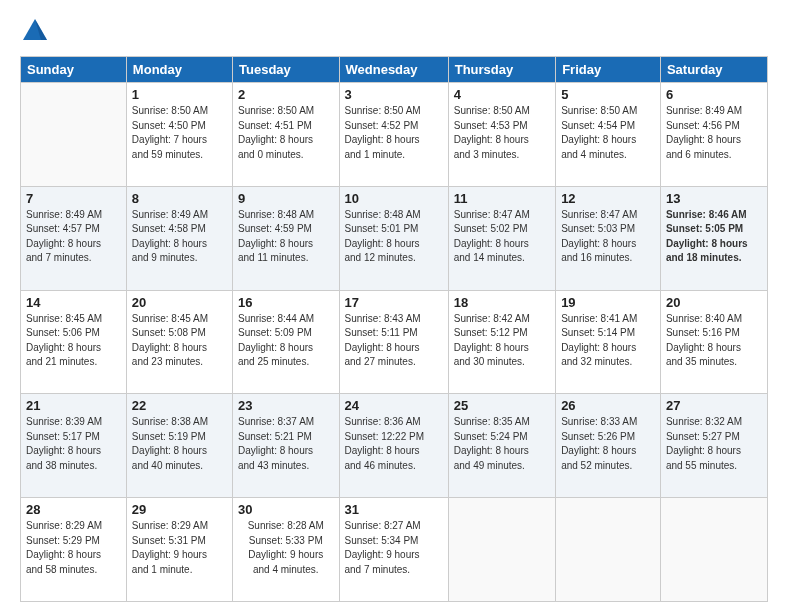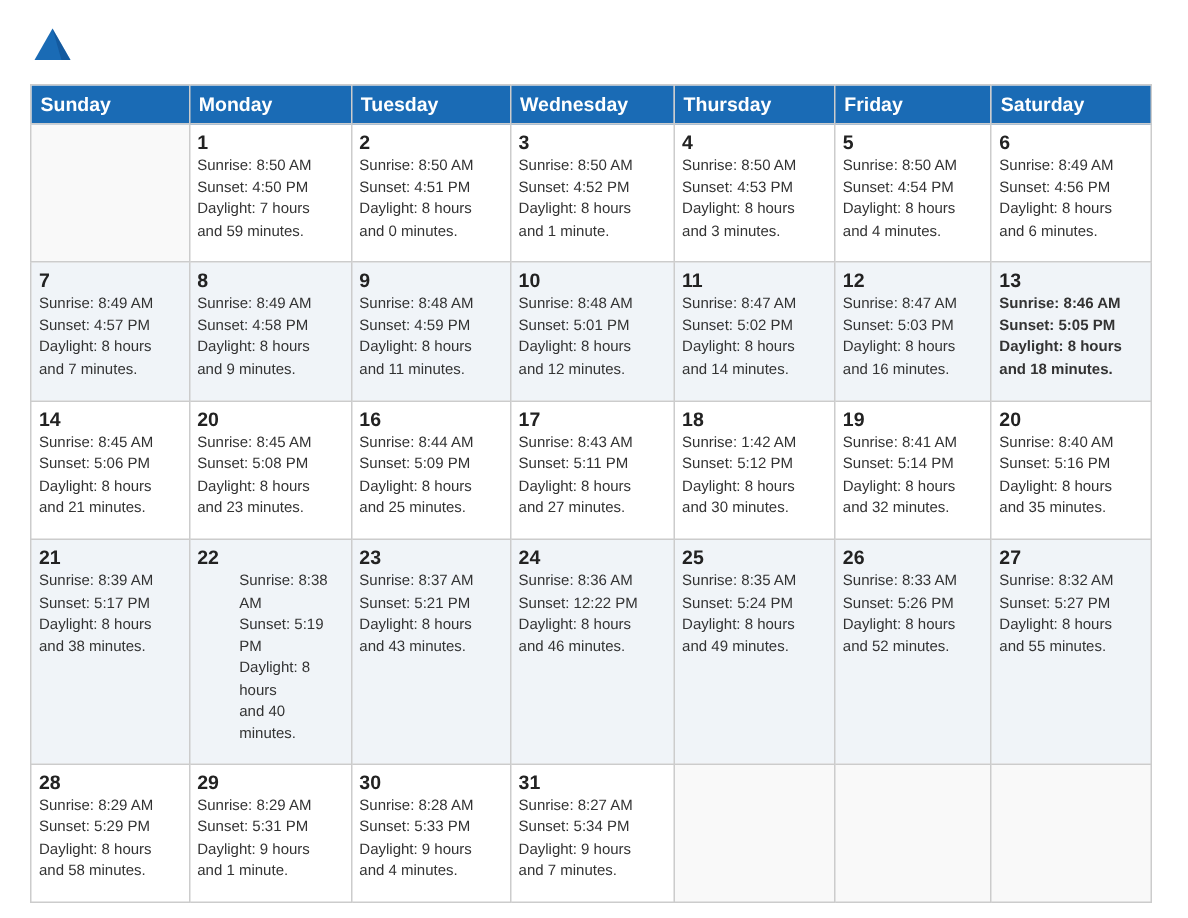--- a/index.html
+++ b/index.html
@@ -248,21 +248,21 @@
           </td>
           <td>
             <div class="day-number">17</div>
             <div class="day-info" style="white-space: pre-line;">Sunrise: 8:43 AM
 Sunset: 5:11 PM
 Daylight: 8 hours
 and 27 minutes.</div>
           </td>
           <td>
             <div class="day-number">18</div>
-            <div class="day-info" style="white-space: pre-line;">Sunrise: 1:42 AM
+            <div class="day-info" style="white-space: pre-line;">Sunrise: 8:42 AM
 Sunset: 5:12 PM
 Daylight: 8 hours
 and 30 minutes.</div>
           </td>
           <td>
             <div class="day-number">19</div>
             <div class="day-info" style="white-space: pre-line;">Sunrise: 8:41 AM
 Sunset: 5:14 PM
 Daylight: 8 hours
 and 32 minutes.</div>
@@ -278,21 +278,21 @@
         <tr class="alt-row">
           <td>
             <div class="day-number">21</div>
             <div class="day-info" style="white-space: pre-line;">Sunrise: 8:39 AM
 Sunset: 5:17 PM
 Daylight: 8 hours
 and 38 minutes.</div>
           </td>
           <td>
             <div class="day-number">22</div>
-            <div class="day-info" style="white-space: pre-line; margin-left: 28px;">Sunrise: 8:38 AM
+            <div class="day-info" style="white-space: pre-line;">Sunrise: 8:38 AM
 Sunset: 5:19 PM
 Daylight: 8 hours
 and 40 minutes.</div>
           </td>
           <td>
             <div class="day-number">23</div>
             <div class="day-info" style="white-space: pre-line;">Sunrise: 8:37 AM
 Sunset: 5:21 PM
 Daylight: 8 hours
 and 43 minutes.</div>
@@ -336,21 +336,21 @@
           </td>
           <td>
             <div class="day-number">29</div>
             <div class="day-info" style="white-space: pre-line;">Sunrise: 8:29 AM
 Sunset: 5:31 PM
 Daylight: 9 hours
 and 1 minute.</div>
           </td>
           <td>
             <div class="day-number">30</div>
-            <div class="day-info" style="white-space: pre-line;">Sunrise: 8:28 AM
+            <div class="day-info" style="white-space: pre-line; text-align: center;">Sunrise: 8:28 AM
 Sunset: 5:33 PM
 Daylight: 9 hours
 and 4 minutes.</div>
           </td>
           <td>
             <div class="day-number">31</div>
             <div class="day-info" style="white-space: pre-line;">Sunrise: 8:27 AM
 Sunset: 5:34 PM
 Daylight: 9 hours
 and 7 minutes.</div>

